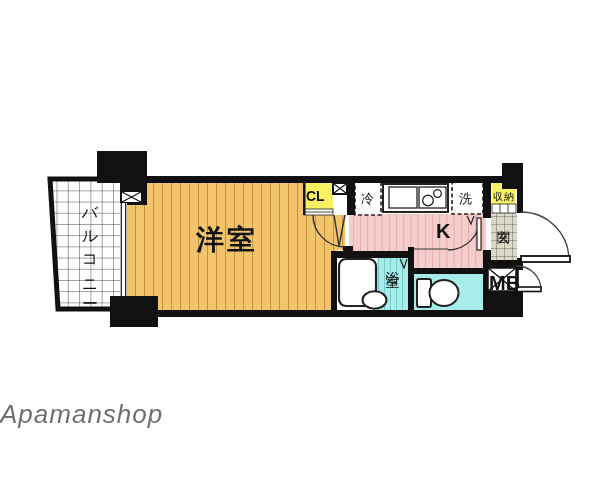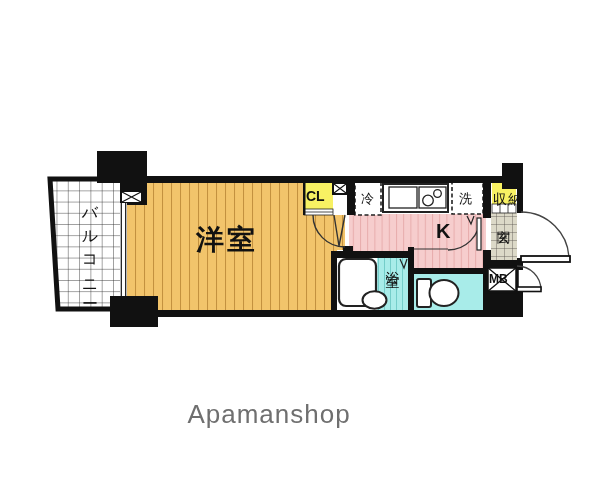--- a/index.html
+++ b/index.html
@@ -6,27 +6,27 @@
   #stage{position:relative;width:600px;height:480px;background:#ffffff;overflow:hidden;
          font-family:"Liberation Sans","DejaVu Sans",sans-serif;}
   #plan-svg{position:absolute;left:0;top:0;}
   .lbl{position:absolute;color:#111;white-space:nowrap;line-height:1;}
   .v{writing-mode:vertical-rl;text-orientation:upright;}
   .lbl-balcony{left:82px;top:194px;font-size:16px;letter-spacing:7px;}
   .lbl-room{left:196px;top:226px;font-size:28px;letter-spacing:3px;font-weight:bold;}
   .lbl-cl{left:306px;top:189px;font-size:14px;font-weight:bold;text-align:center;}
   .lbl-fridge{left:361px;top:192px;font-size:13px;}
   .lbl-washer{left:459px;top:192px;font-size:13px;}
-  .lbl-storage{left:493px;top:192px;font-size:14px;letter-spacing:1px;}
+  .lbl-storage{left:493px;top:192px;font-size:10px;letter-spacing:1px;}
   .lbl-k{left:436px;top:221px;font-size:20px;font-weight:bold;}
   .lbl-bath{left:386px;top:260px;font-size:14px;letter-spacing:3px;}
   .lbl-genkan{left:497px;top:219px;font-size:13px;letter-spacing:2px;}
-  .lbl-mb{left:489px;top:273px;font-size:12px;font-weight:bold;}
-  .footer{position:absolute;left:0;top:399px;width:538px;text-align:center;
-          font-size:26px;letter-spacing:1px;}
+  .lbl-mb{left:489px;top:273px;font-size:20px;font-weight:bold;}
+  .footer{position:absolute;left:0;top:399px;width:538px;text-align:left;
+          font-size:26px;letter-spacing:1px;font-style:italic;}
 </style>
 </head>
 <body>
 
 <div id="stage">
 <svg id="plan-svg" width="600" height="480" viewBox="0 0 600 480">
   <defs>
     <pattern id="pGridBal" width="11.3" height="11.2" patternUnits="userSpaceOnUse">
       <path d="M11.3 0H0V11.2" fill="none" stroke="#333333" stroke-width="0.9"></path>
     </pattern>

